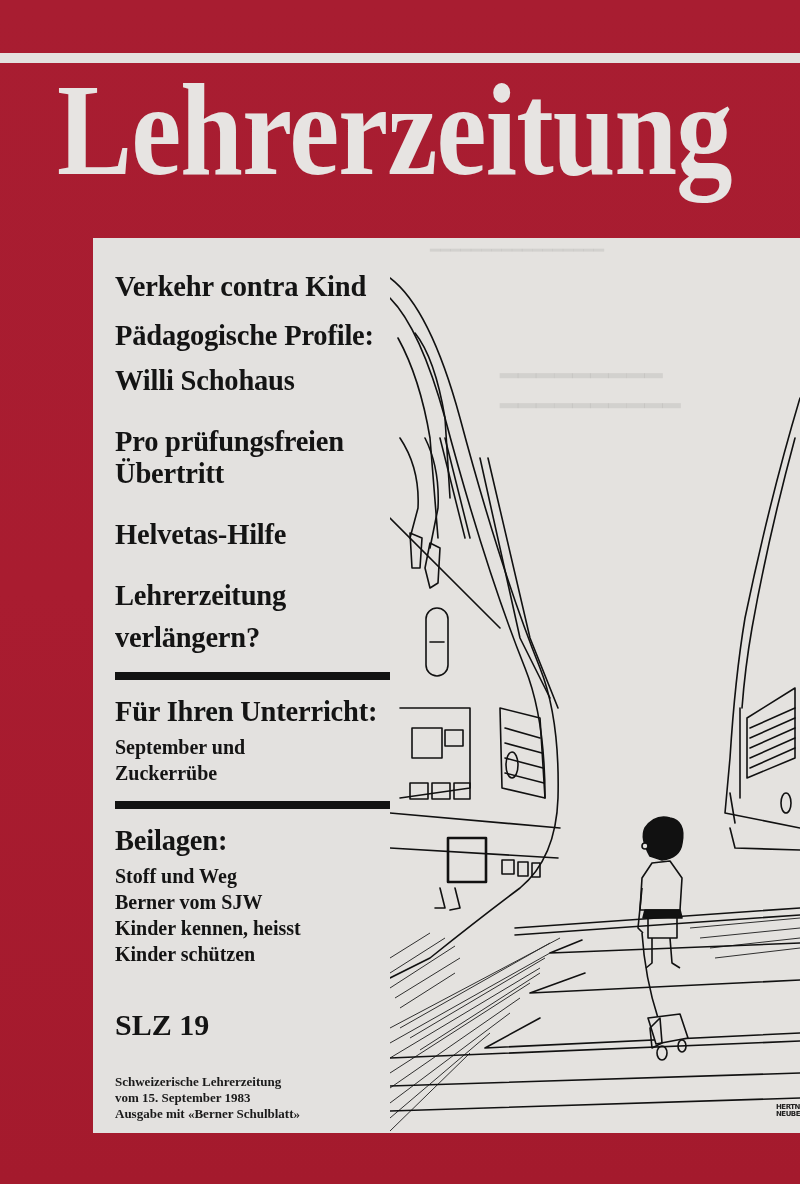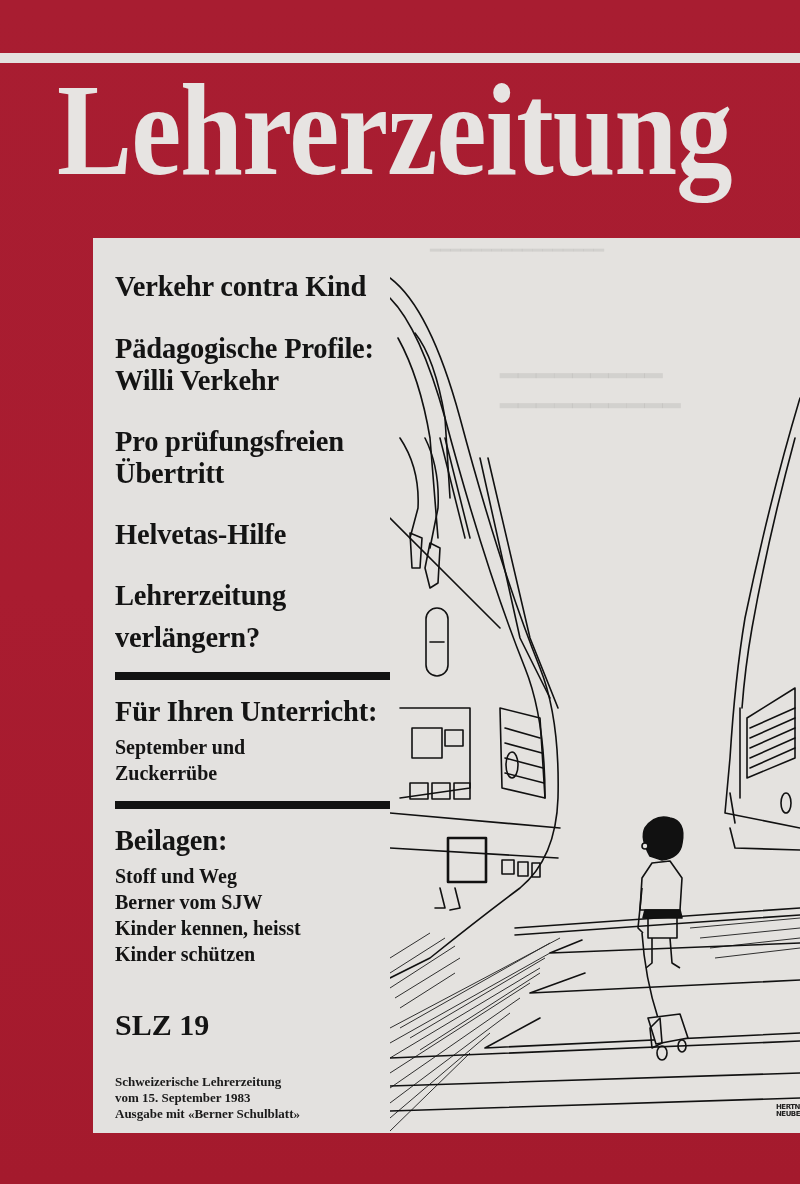--- a/index.html
+++ b/index.html
@@ -75,22 +75,22 @@
 
 <div class="masthead">Lehrerzeitung</div>
 
 <div class="left-panel">
 
   <div>
     <div class="headline" style="top:33px">Verkehr contra Kind</div>
   </div>
 
   <div>
-    <div class="headline" style="top:95px">Pädagogische Profile:</div>
-    <div class="headline" style="top:127px">Willi Verkehr</div>
+    <div class="headline" style="top:82px">Pädagogische Profile:</div>
+    <div class="headline" style="top:127px">Willi Schohaus</div>
   </div>
 
   <div>
     <div class="headline" style="top:188px">Pro prüfungsfreien</div>
     <div class="headline" style="top:220px">Übertritt</div>
   </div>
 
   <div>
     <div class="headline" style="top:281px">Helvetas-Hilfe</div>
   </div>

